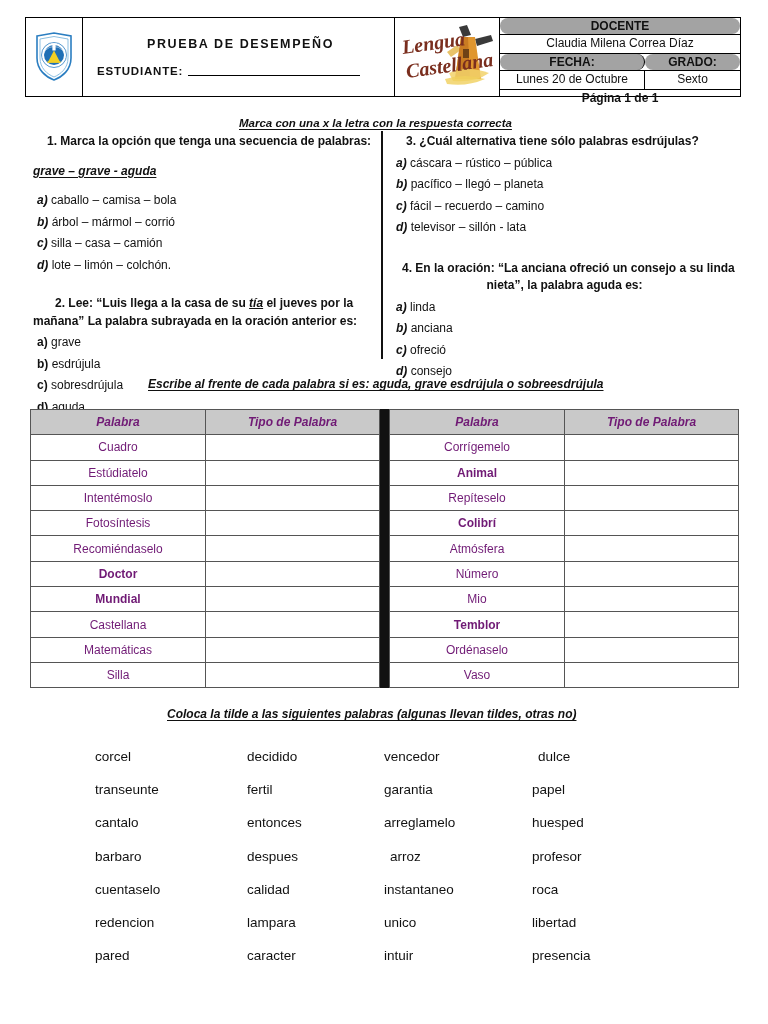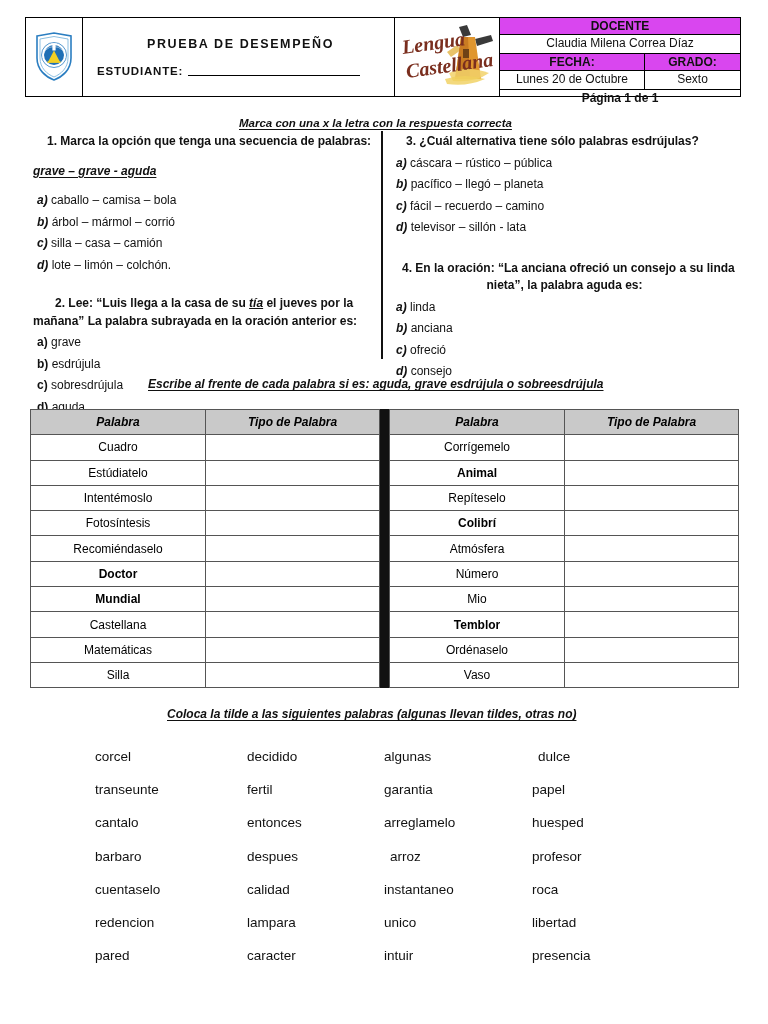--- a/index.html
+++ b/index.html
@@ -97,21 +97,21 @@
   .hdr-row:last-child { border-bottom: none; }
   .hdr-cell {
     flex: 1;
     text-align: center;
     font-size: 12px;
     padding: 1px 2px 2px 2px;
     box-sizing: border-box;
     line-height: 15px;
     color: #111;
   }
-  .hdr-cell.shade { background: #d946ef; font-weight: bold; }
+  .hdr-cell.shade { background: #a3a3a3; font-weight: bold; border-radius: 8px; }
   .hdr-cell.bold { font-weight: bold; }
   .hdr-cell.divide { border-right: 1px solid #000; }
   .hdr-row.h17 { height: 17px; }
   .hdr-row.h15 { height: 32px; }
 
   
   .crest {
     position: relative;
     width: 40px;
     height: 50px;
@@ -179,21 +179,21 @@
     border-collapse: collapse;
     table-layout: fixed;
     width: 349px;
   }
   table.words th, table.words td {
     border: 1px solid #555;
     height: 25.3px;
     font-size: 12px;
     text-align: center;
     box-sizing: border-box;
-    color: #000000;
+    color: #701a75;
     padding: 0;
   }
   table.words th {
     background: #c9c9c9;
     font-style: italic;
     font-weight: bold;
     font-size: 12px;
   }
   table.words col.c1 { width: 175px; }
   table.words col.c2 { width: 174px; }
@@ -456,21 +456,21 @@
           </tr>
         </tbody>
     </table>
   </div>
 
   <div class="instr" id="instr-3">Coloca  la  tilde  a  las  siguientes  palabras (algunas llevan tildes, otras no)</div>
 
   <div class="grid" id="word-grid">
       <div class="cell">corcel</div>
       <div class="cell">decidido</div>
-      <div class="cell">algunas</div>
+      <div class="cell">vencedor</div>
       <div class="cell pad">dulce</div>
       <div class="cell">transeunte</div>
       <div class="cell">fertil</div>
       <div class="cell">garantia</div>
       <div class="cell">papel</div>
       <div class="cell">cantalo</div>
       <div class="cell">entonces</div>
       <div class="cell">arreglamelo</div>
       <div class="cell">huesped</div>
       <div class="cell">barbaro</div>

